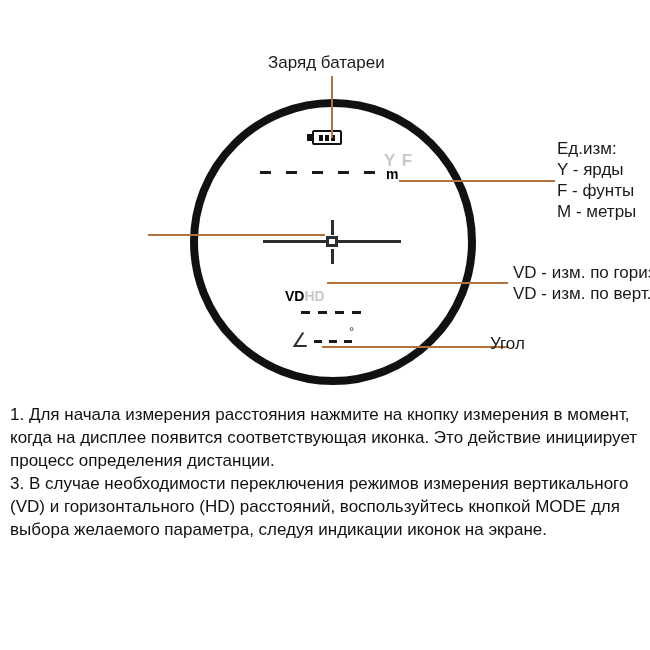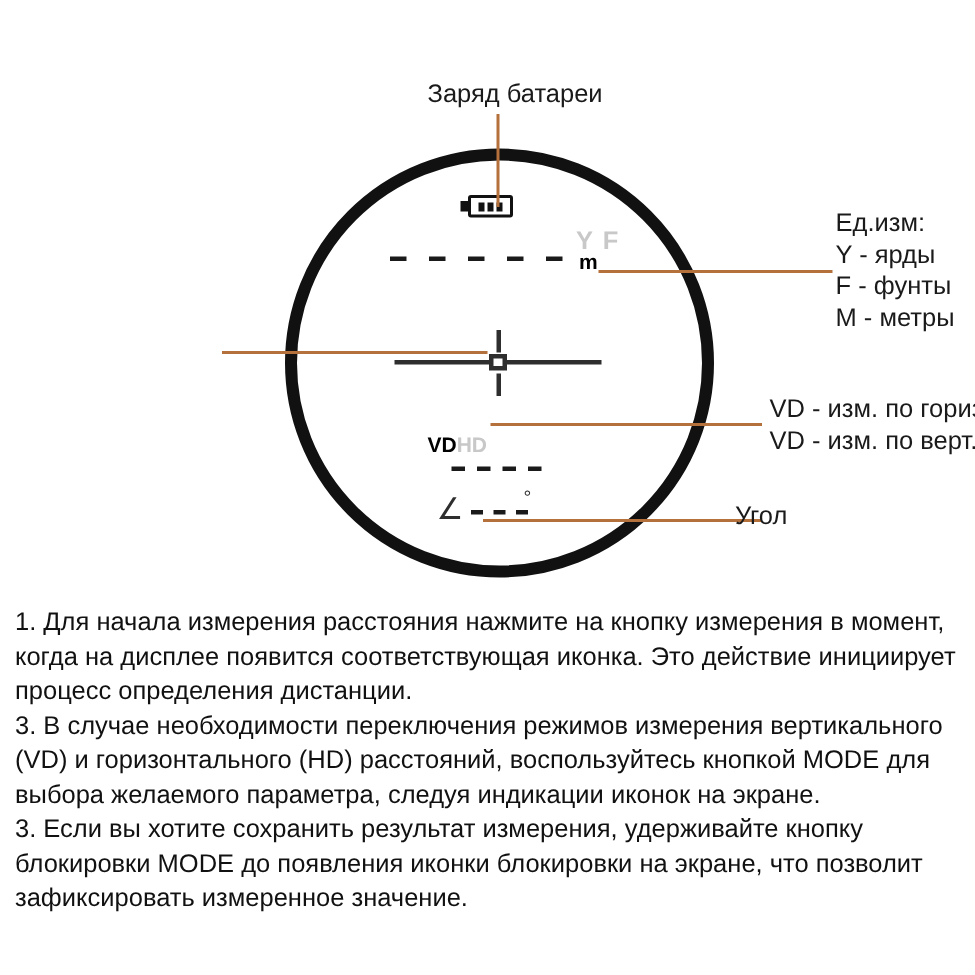--- a/index.html
+++ b/index.html
@@ -14,21 +14,21 @@
   }
   
   .callout{position:absolute;background:#b5713b;z-index:5;}
   .battery-line{left:331px;top:76px;width:2px;height:62px;}
   .units-line{left:399px;top:180px;width:156px;height:2px;}
   .left-line{left:148px;top:234px;width:177px;height:2px;}
   .vd-line{left:327px;top:282px;width:181px;height:2px;}
   .angle-line{left:322px;top:346px;width:186px;height:2px;}
   
   .lbl{position:absolute;font-size:17px;line-height:21px;color:#1a1a1a;z-index:6;white-space:nowrap;}
-  .battery-label{left:285px;top:52px;}
+  .battery-label{left:268px;top:52px;}
   .units-block{left:557px;top:138px;}
   .left-label{left:12px;top:209px;}
   .vd-block{left:513px;top:262px;}
   .angle-label{left:490px;top:333px;}
   
   .battery-body{
     position:absolute;left:312px;top:130px;width:30px;height:15px;border:2px solid #111;
     border-radius:2px;box-sizing:border-box;background:#fff;z-index:4;
     display:flex;align-items:center;justify-content:center;gap:2px;
   }
@@ -123,16 +123,15 @@
       <span class="dash"></span>
       <span class="dash"></span>
     </div>
   <div class="degree">°</div>
   <div class="callout angle-line"></div>
   <div class="lbl angle-label">Угол</div>
 
   <div class="instructions">
     <p>1. Для начала измерения расстояния нажмите на кнопку измерения в момент, когда на дисплее появится соответствующая иконка. Это действие инициирует процесс определения дистанции.</p>
     <p>3. В случае необходимости переключения режимов измерения вертикального (VD) и горизонтального (HD) расстояний, воспользуйтесь кнопкой MODE для выбора желаемого параметра, следуя индикации иконок на экране.</p>
-    <p>3. Если вы хотите сохранить результат измерения, удерживайте кнопку блокировки MODE до появления иконки блокировки на экране, что позволит зафиксировать измеренное значение.</p>
   </div>
 
 </div>
 
 </body></html>

